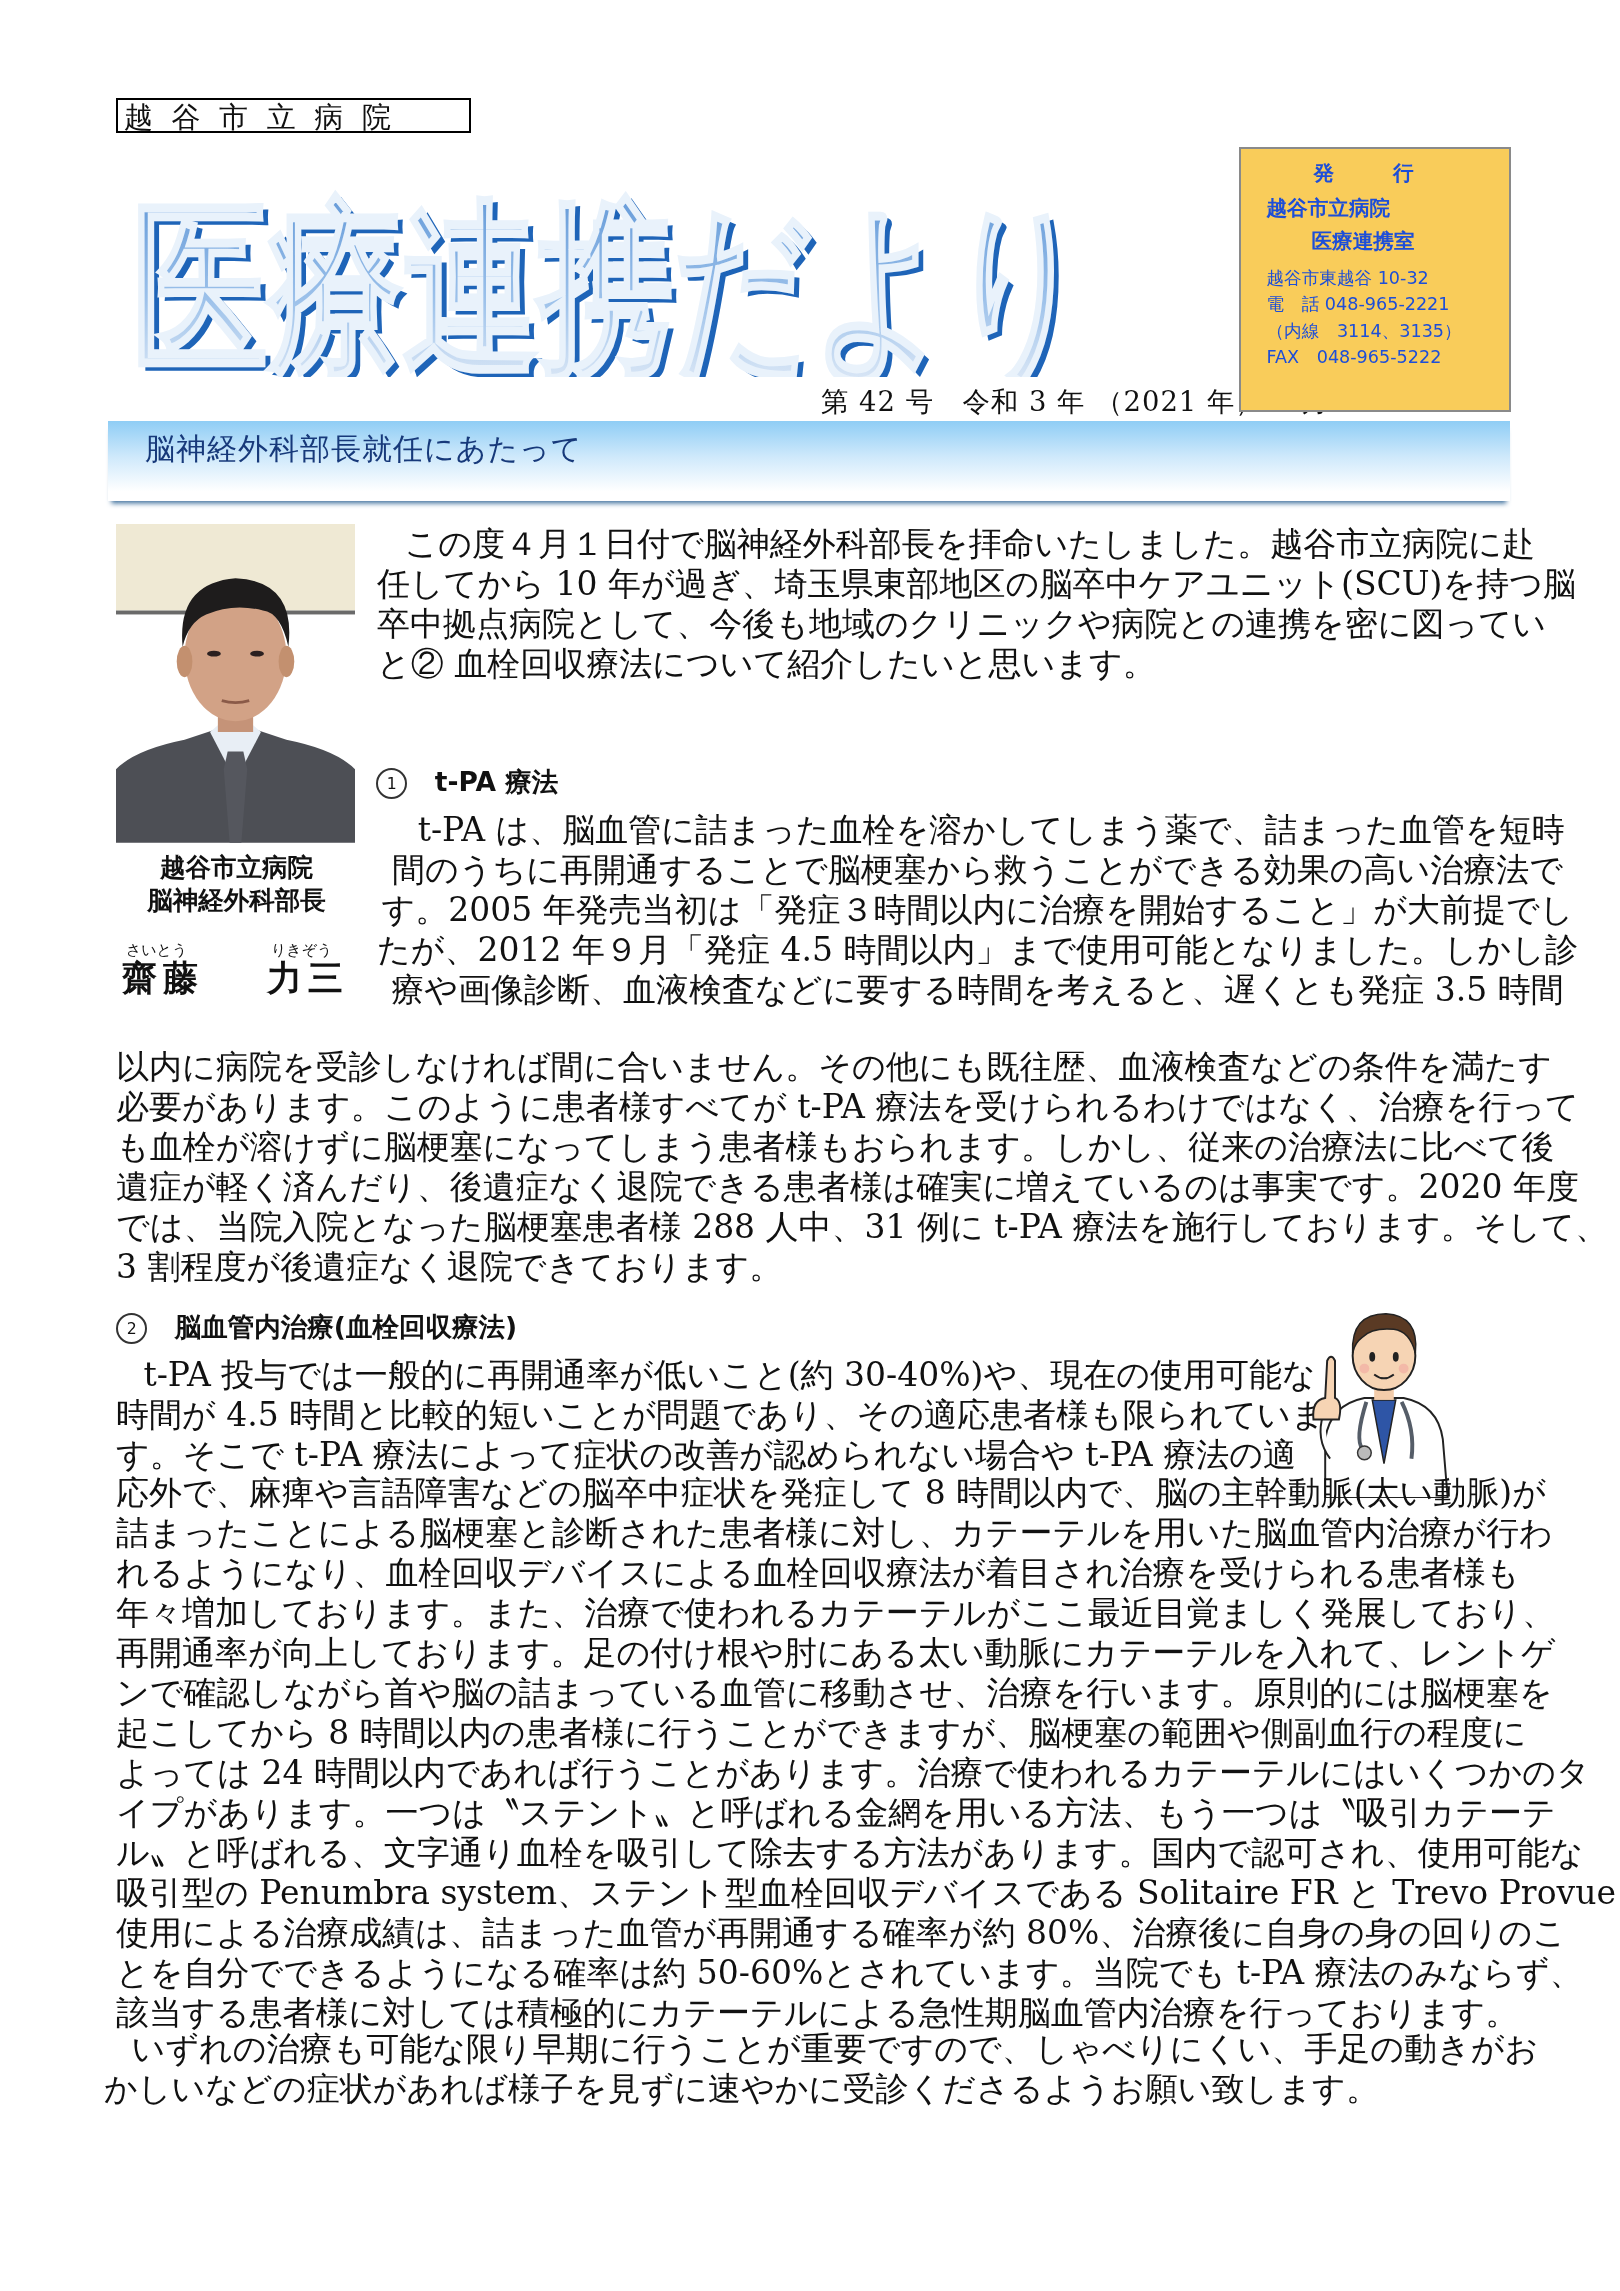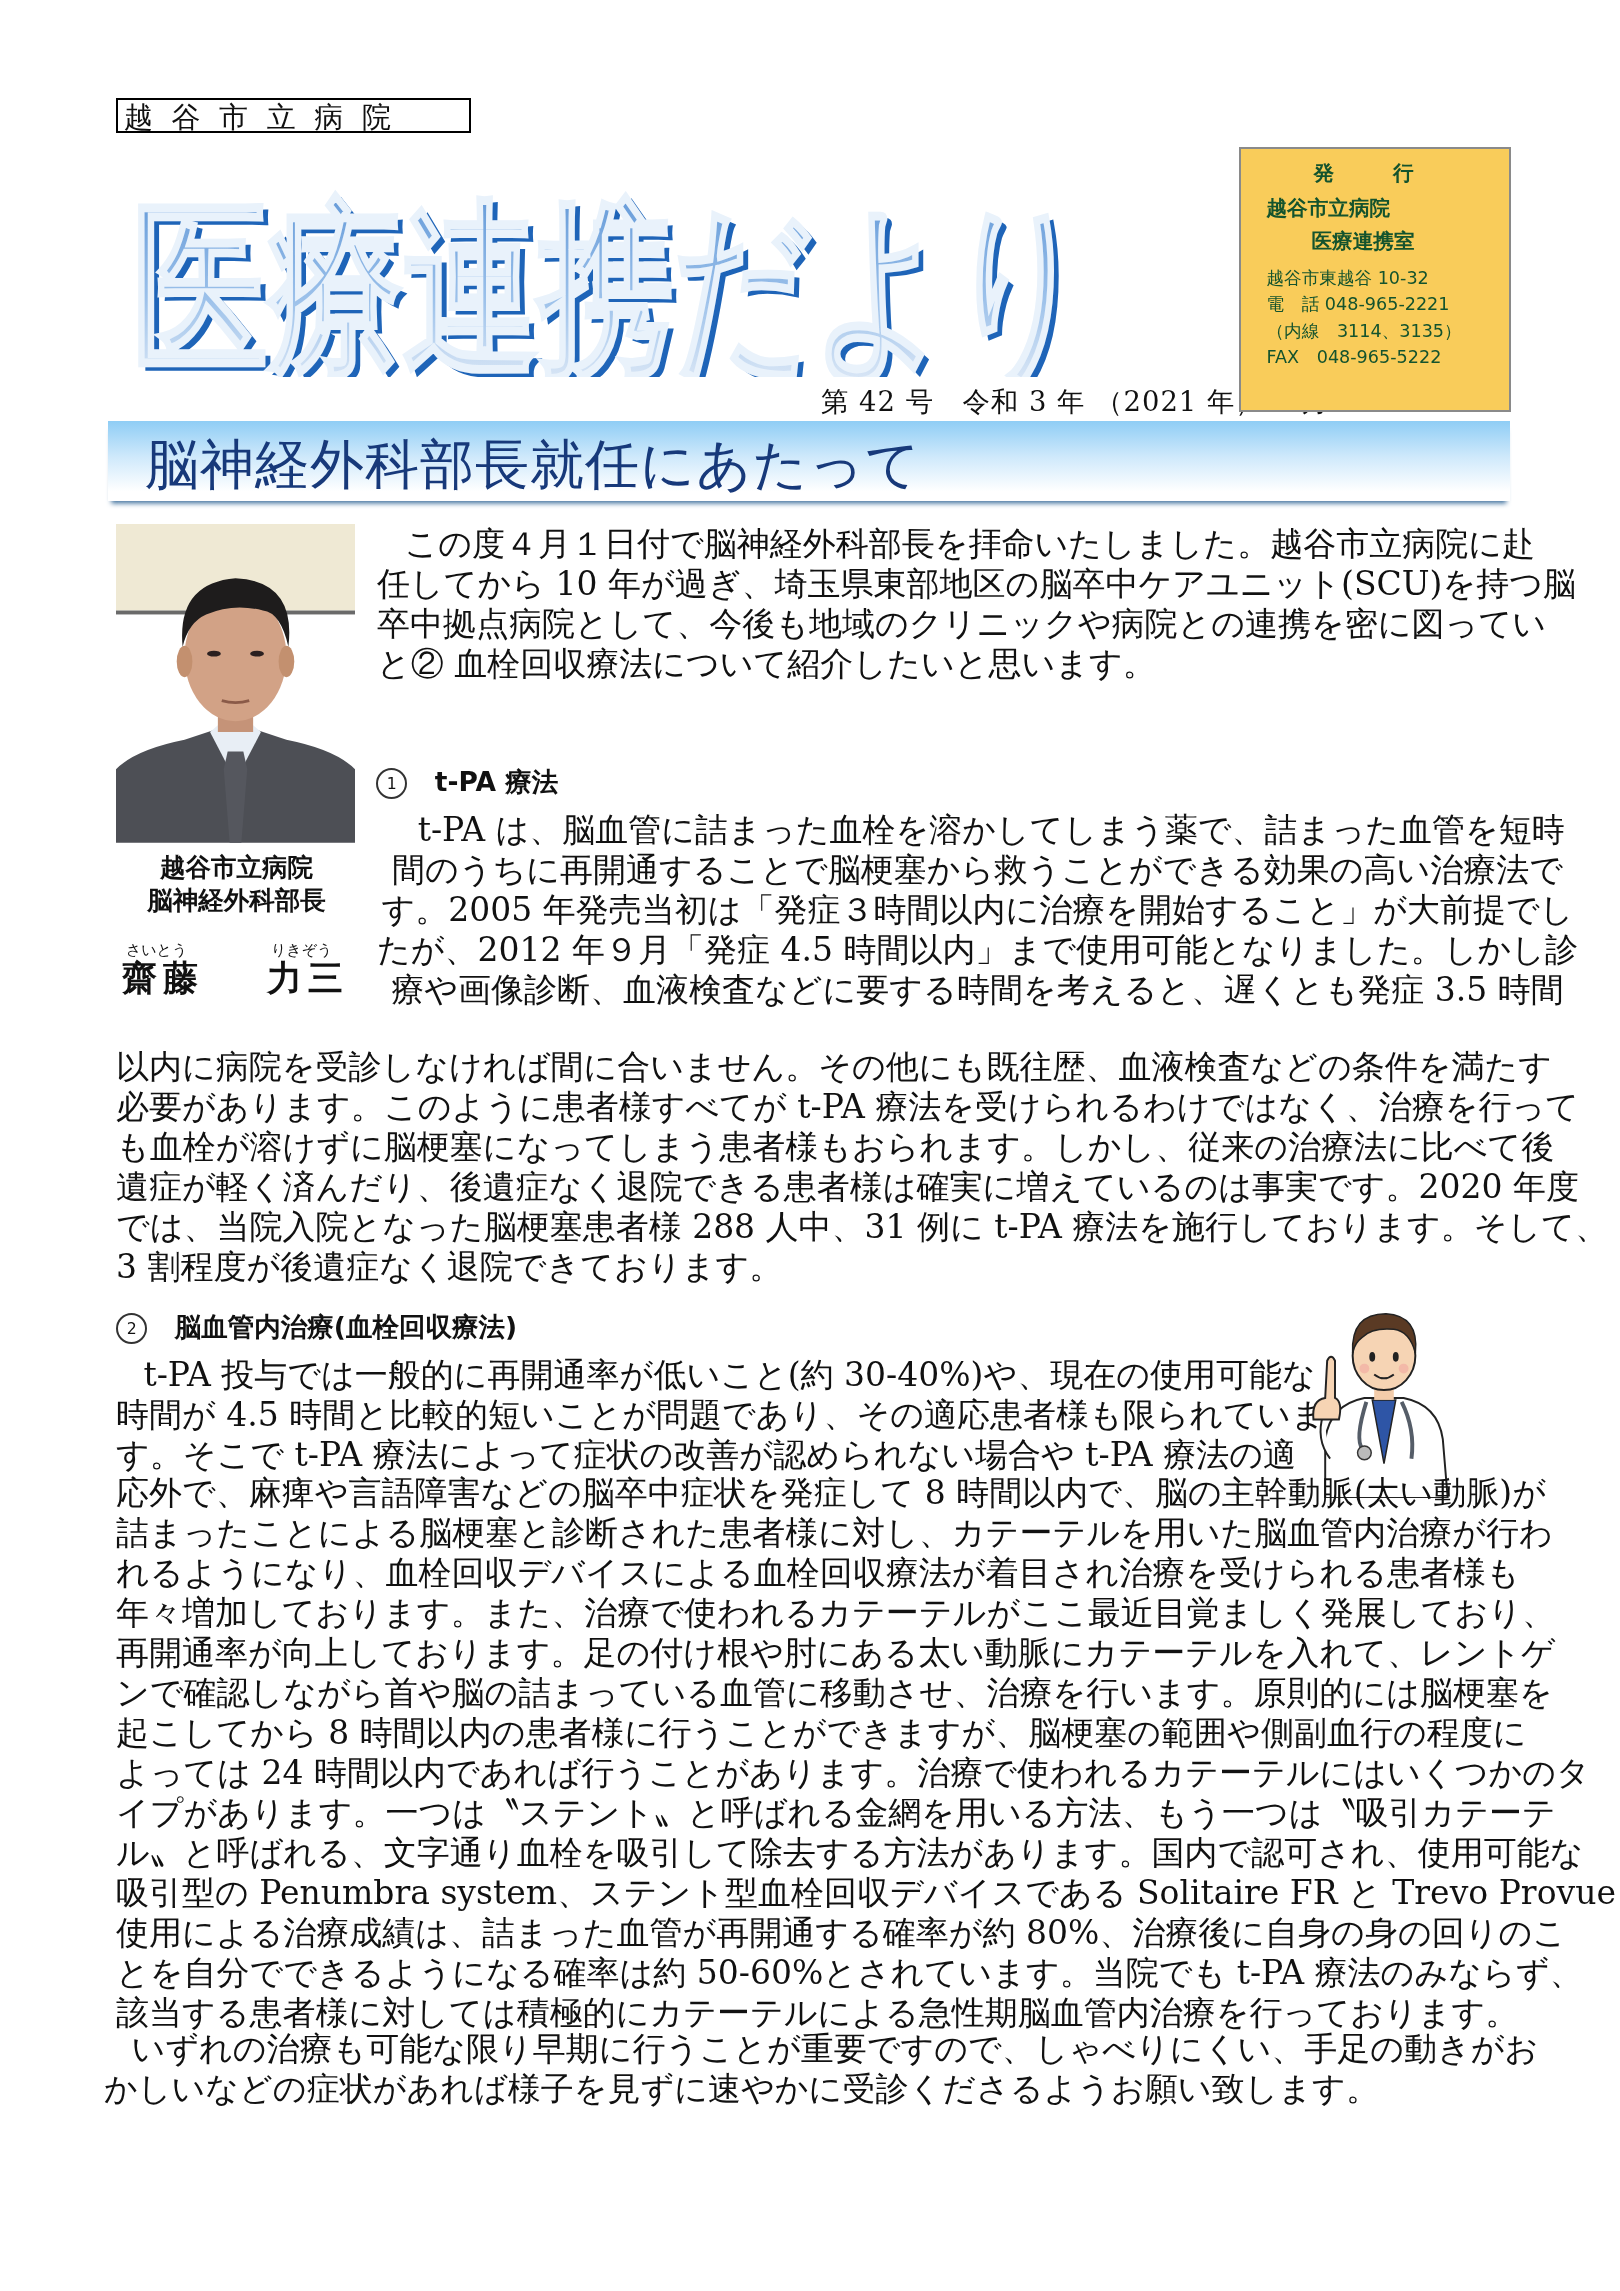--- a/index.html
+++ b/index.html
@@ -10,31 +10,31 @@
     border: 2px solid #000; font-family: "DejaVu Sans", sans-serif; font-size: 29px;
     letter-spacing: 18.6px; line-height: 35px; padding-left: 5.9px; box-sizing: border-box; white-space: nowrap; }
 
   .masthead { position: absolute; left: 123px; top: 152px; width: 980px; height: 225px; }
   .masthead svg { width: 100%; height: 100%; }
 
   .issue-line { position: absolute; left: 821px; top: 384px; font-size: 27.4px; letter-spacing: 1px; white-space: nowrap; }
 
   .publisher-box { position: absolute; left: 1239px; top: 147px; width: 272px; height: 265px;
     background: #f9cc5a; border: 2px solid #8a8a8a; box-sizing: border-box;
-    font-family: "DejaVu Sans", sans-serif; color: #14532d; padding: 9.8px 0 0 25.5px; }
+    font-family: "DejaVu Sans", sans-serif; color: #1d4ed8; padding: 9.8px 0 0 25.5px; }
   .publisher-box .pub-head { font-size: 20.6px; font-weight: bold; letter-spacing: 59px; padding-left: 47px; height: 35px; }
   .publisher-box .pub-org { font-size: 20.6px; font-weight: bold; height: 33px; }
   .publisher-box .pub-dept { font-size: 20.6px; font-weight: bold; padding-left: 45px; height: 39px; }
   .publisher-box .pub-line { font-size: 17.6px; height: 26.5px; white-space: nowrap; }
 
   .headline-band { position: absolute; left: 108px; top: 421px; width: 1402px; height: 80px;
     background: linear-gradient(to bottom, #8fcdf5 0%, #cfe9fb 45%, #ffffff 88%);
     box-shadow: 0 5.9px 4.9px -2.9px #3d6f9c; }
   .headline-band .headline { position: absolute; left: 37px; top: 7.8px; font-family: "DejaVu Sans", sans-serif;
-    font-size: 54px; color: #17397a; letter-spacing: 1px; white-space: nowrap; }
+    font-size: 30px; color: #17397a; letter-spacing: 1px; white-space: nowrap; }
 
   .portrait { position: absolute; left: 116px; top: 524px; width: 239px; height: 319px; overflow: hidden;
     background: linear-gradient(to bottom, #eee8d2 0%, #f3eedc 25%, #ffffff 27%, #ffffff 100%); }
   .portrait svg { width: 100%; height: 100%; }
 
   .caption { position: absolute; left: 108px; top: 851px; width: 257px; text-align: center;
     font-family: "DejaVu Sans", sans-serif; font-weight: bold; font-size: 25.5px; line-height: 33px; }
   .name-block { position: absolute; left: 122px; top: 941px; width: 235px; font-family: "DejaVu Sans", sans-serif; }
   .name-block .ruby-row { font-size: 15px; height: 17.6px; position: relative; }
   .name-block .ruby-row span { position: absolute; top: 0; }

